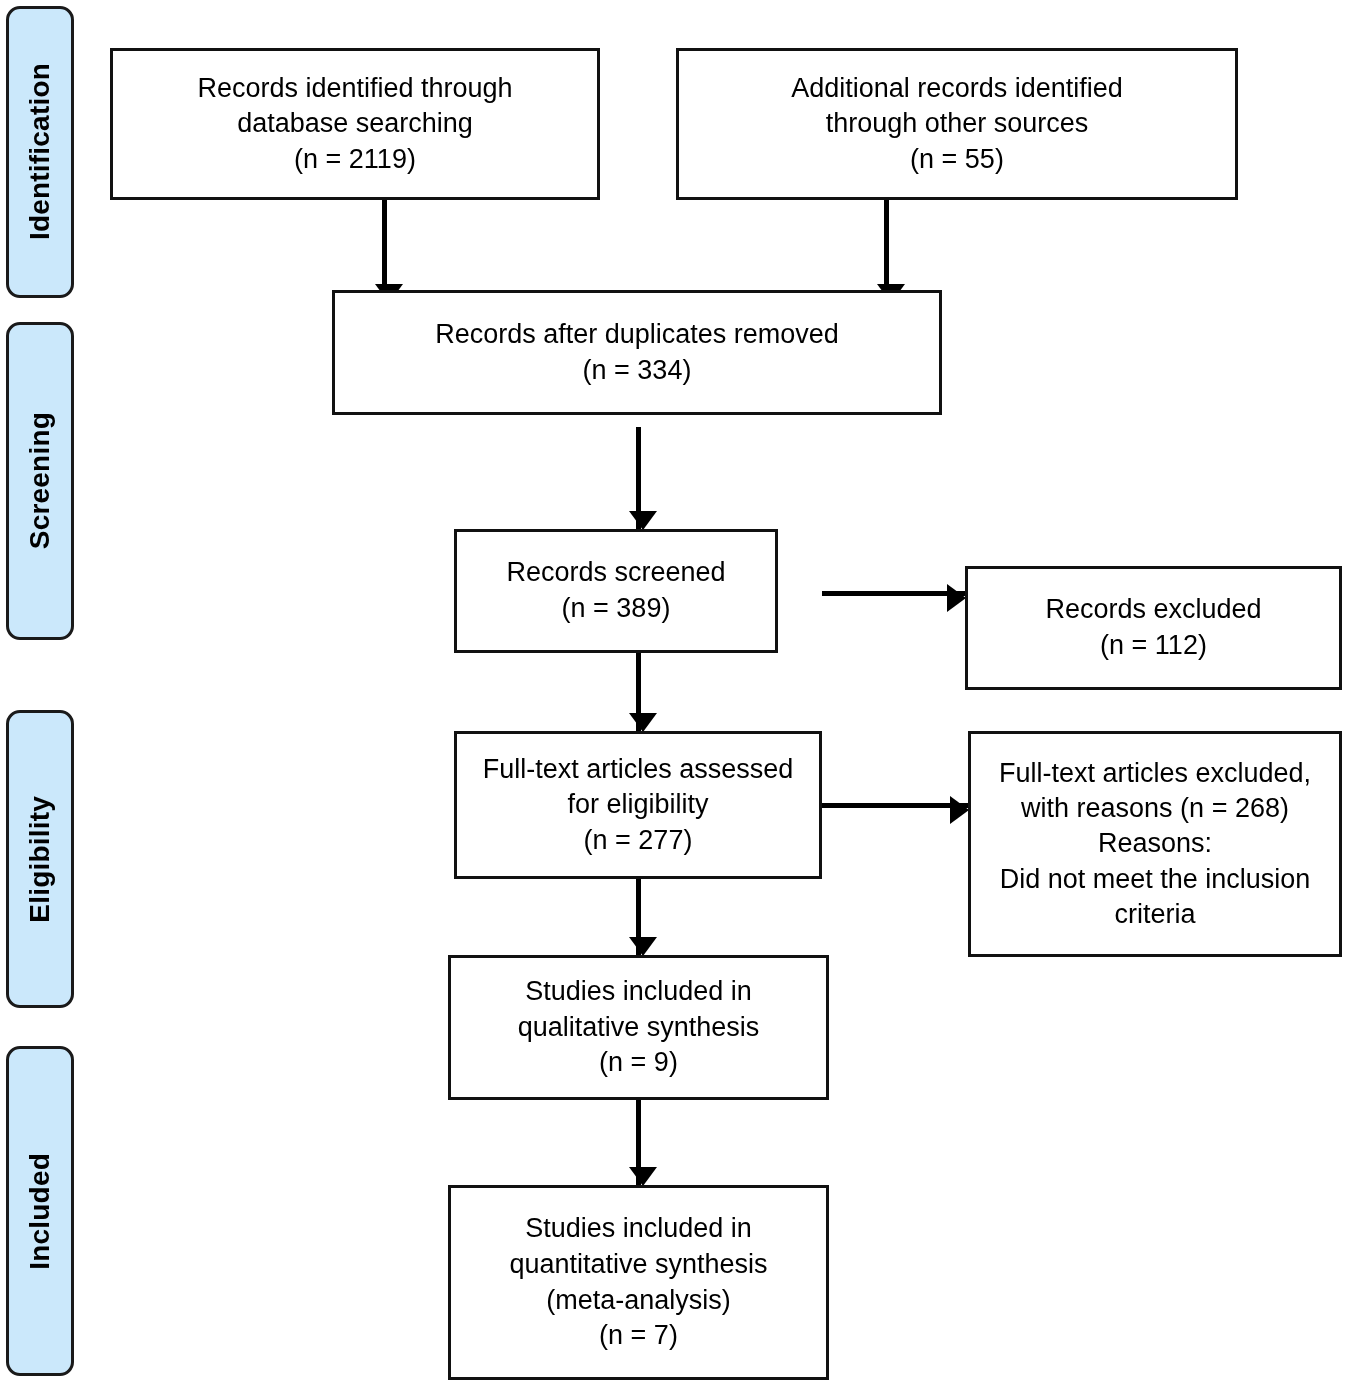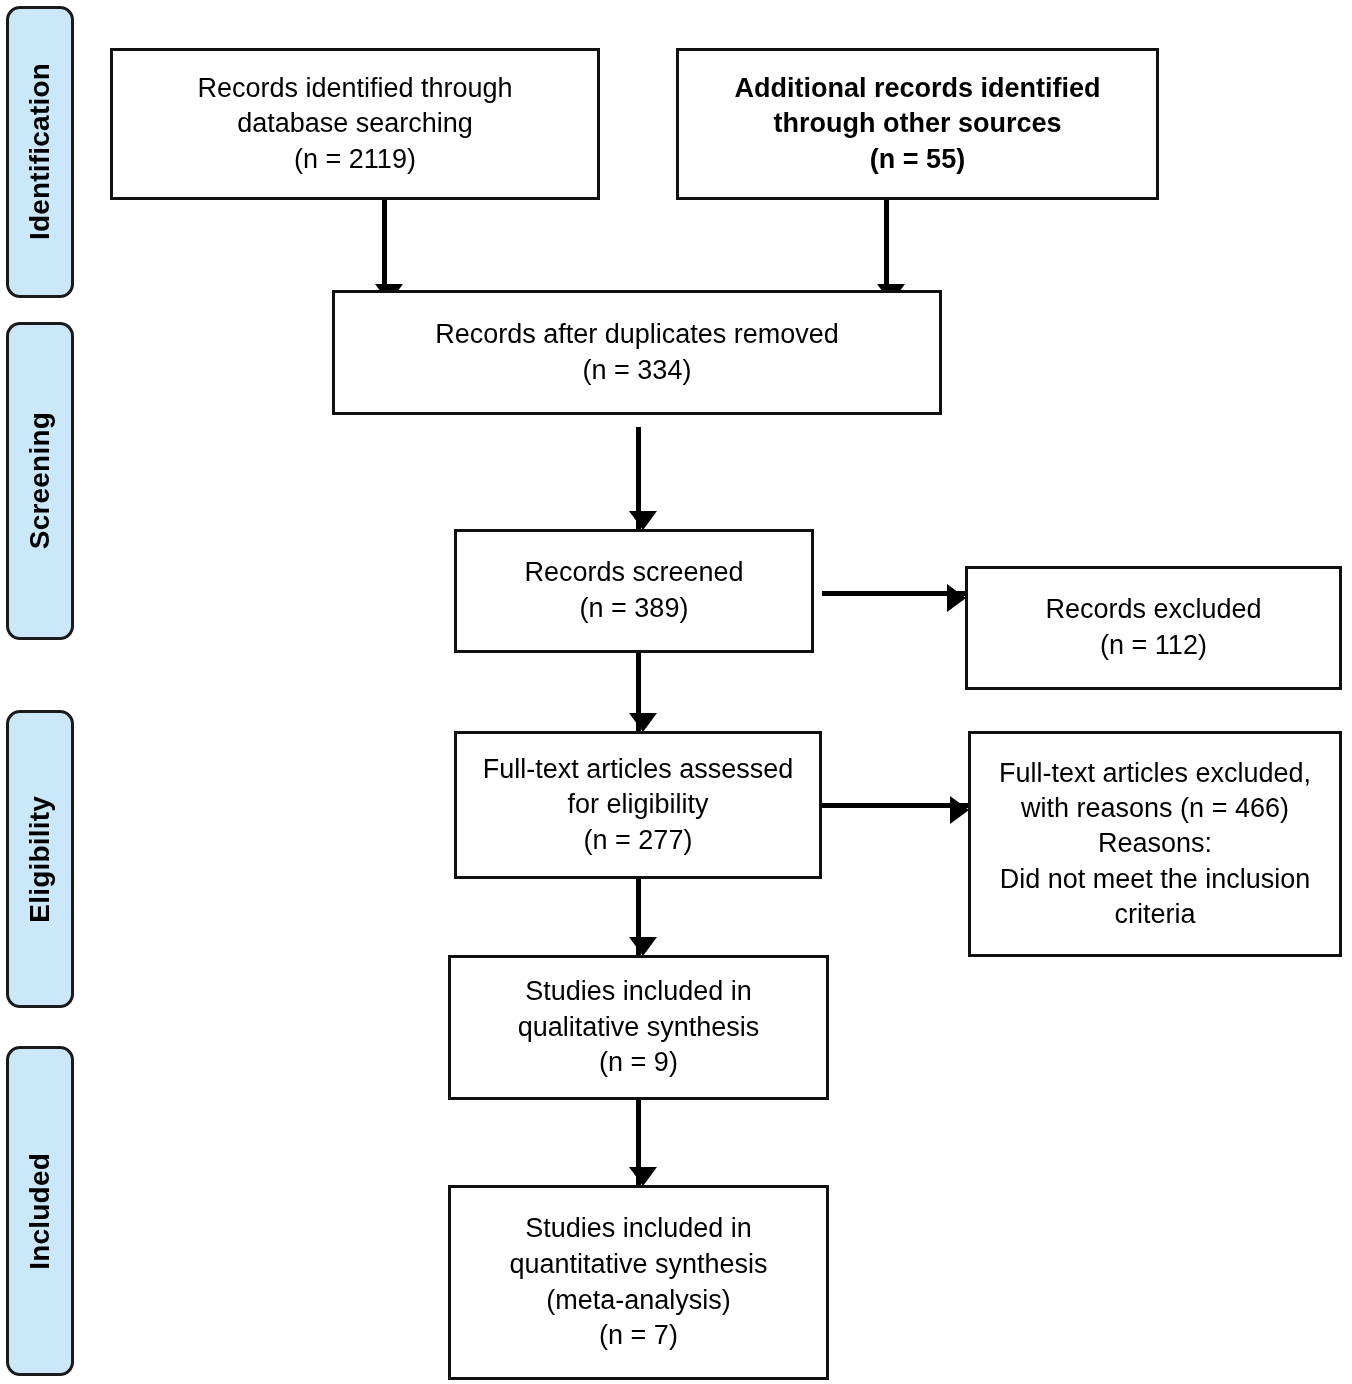--- a/index.html
+++ b/index.html
@@ -113,21 +113,21 @@
   <div class="stage" style="left:6px; top:1046px; width:68px; height:330px;">
     <span class="stage-label">Included</span>
   </div>
 
   <div class="fbox" style="left:110px; top:48px; width:490px; height:152px;">
     <span class="txt">Records identified through
 database searching
 (n = 2119)</span>
   </div>
 
-  <div class="fbox" style="left:676px; top:48px; width:483px; height:152px;font-weight:bold;">
+  <div class="fbox" style="left:676px; top:48px; width:562px; height:152px;">
     <span class="txt">Additional records identified
 through other sources
 (n = 55)</span>
   </div>
 
   <div class="arrow-v" style="left:382px; top:200px; height:102px;">
     <span class="head"></span>
   </div>
 
   <div class="arrow-v" style="left:884px; top:200px; height:102px;">
@@ -136,21 +136,21 @@
 
   <div class="fbox" style="left:332px; top:290px; width:610px; height:125px;">
     <span class="txt">Records after duplicates removed
 (n = 334)</span>
   </div>
 
   <div class="arrow-v" style="left:636px; top:427px; height:102px;">
     <span class="head"></span>
   </div>
 
-  <div class="fbox" style="left:454px; top:529px; width:360px; height:124px;">
+  <div class="fbox" style="left:454px; top:529px; width:324px; height:124px;">
     <span class="txt">Records screened
 (n = 389)</span>
   </div>
 
   <div class="arrow-h" style="left:822px; top:591px; width:143px;">
     <span class="head"></span>
   </div>
 
   <div class="fbox" style="left:965px; top:529px; width:377px; height:124px;margin-top:37px;">
     <span class="txt">Records excluded
@@ -166,21 +166,21 @@
 for eligibility
 (n = 277)</span>
   </div>
 
   <div class="arrow-h" style="left:822px; top:803px; width:146px;">
     <span class="head"></span>
   </div>
 
   <div class="fbox tight" style="left:968px; top:731px; width:374px; height:226px;">
     <span class="txt">Full-text articles excluded,
-with reasons (n = 466)
+with reasons (n = 268)
 Reasons:
 Did not meet the inclusion
 criteria</span>
   </div>
 
   <div class="arrow-v" style="left:636px; top:879px; height:76px;">
     <span class="head"></span>
   </div>
 
   <div class="fbox" style="left:448px; top:955px; width:381px; height:145px;">

